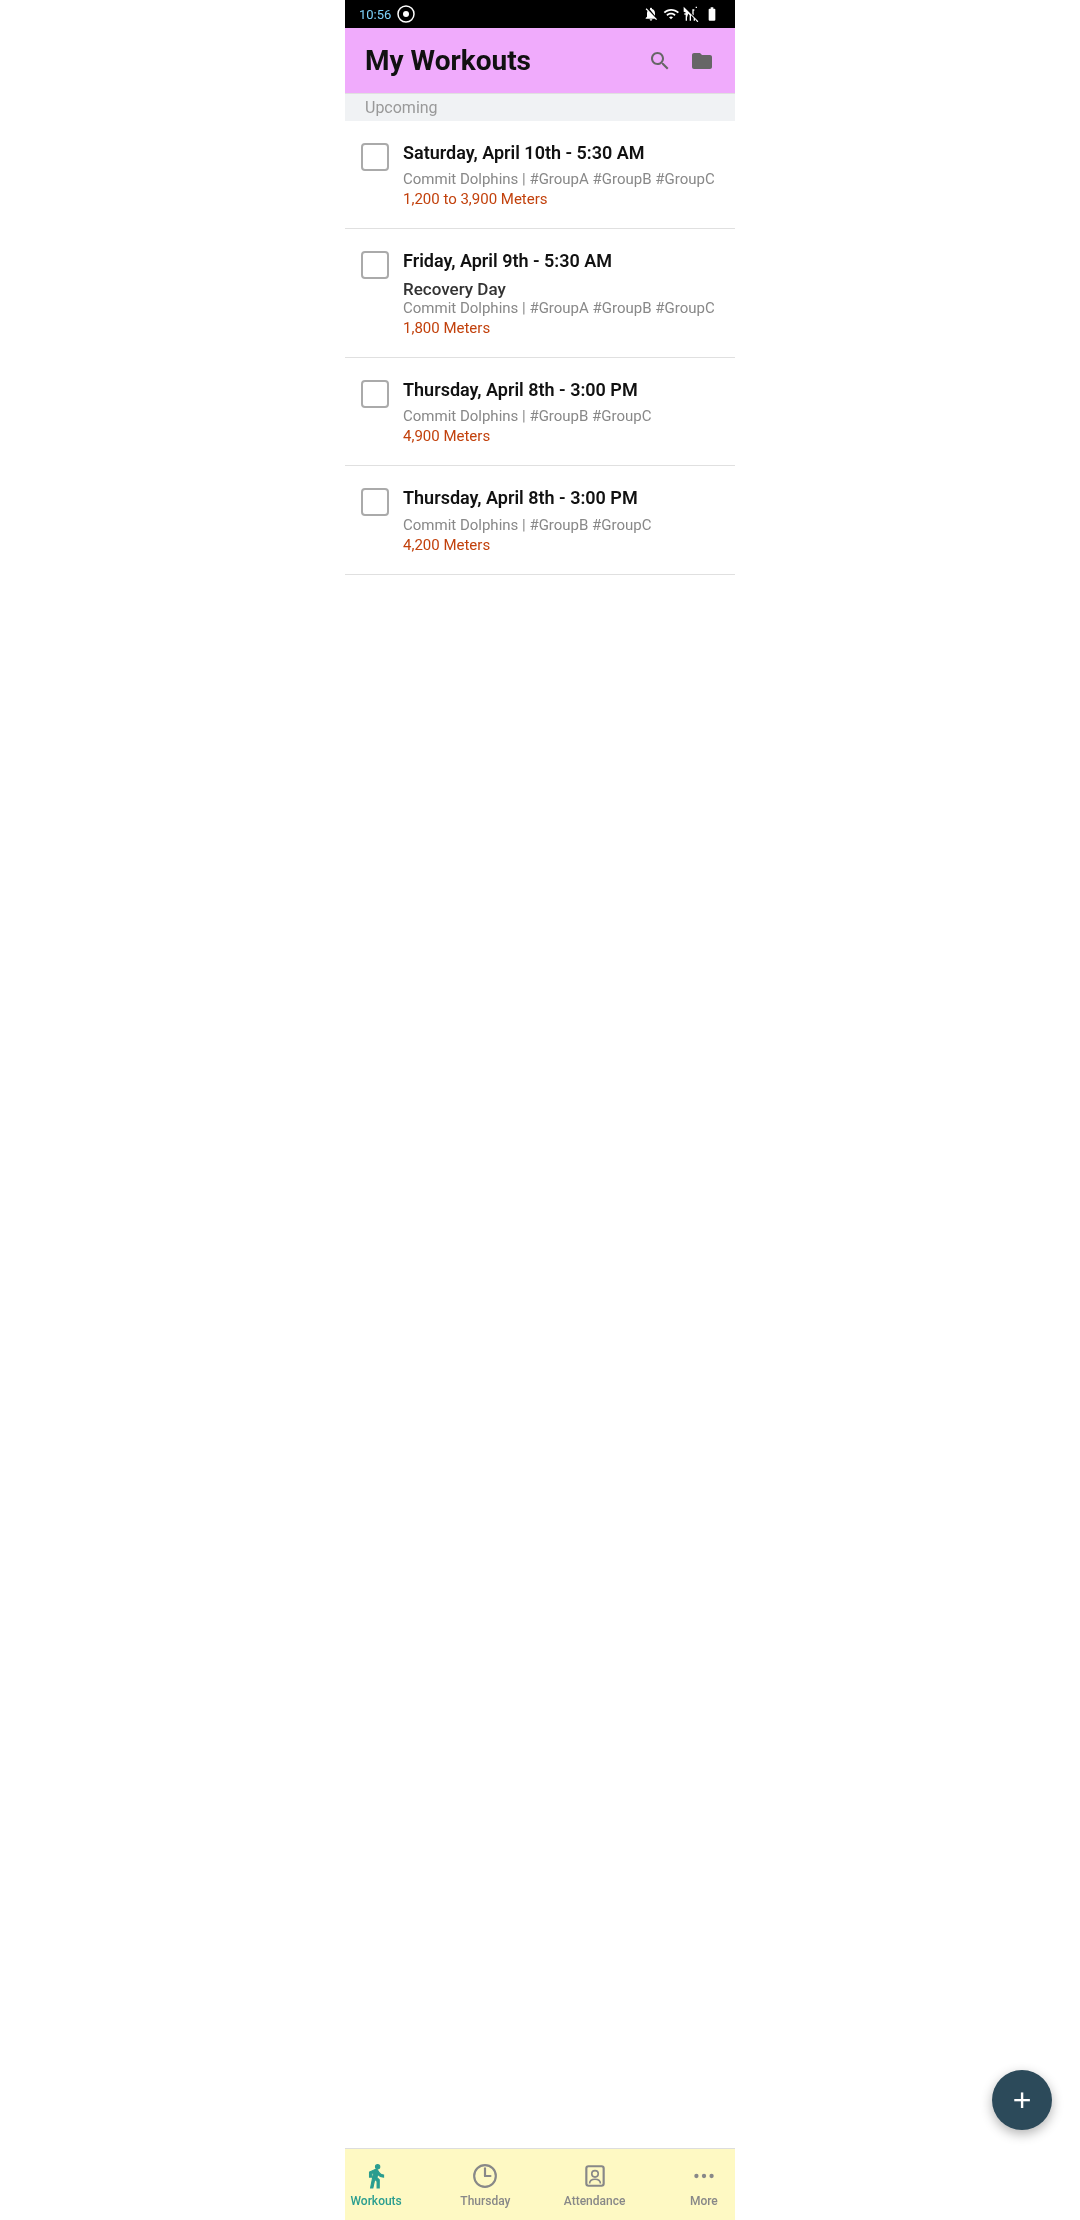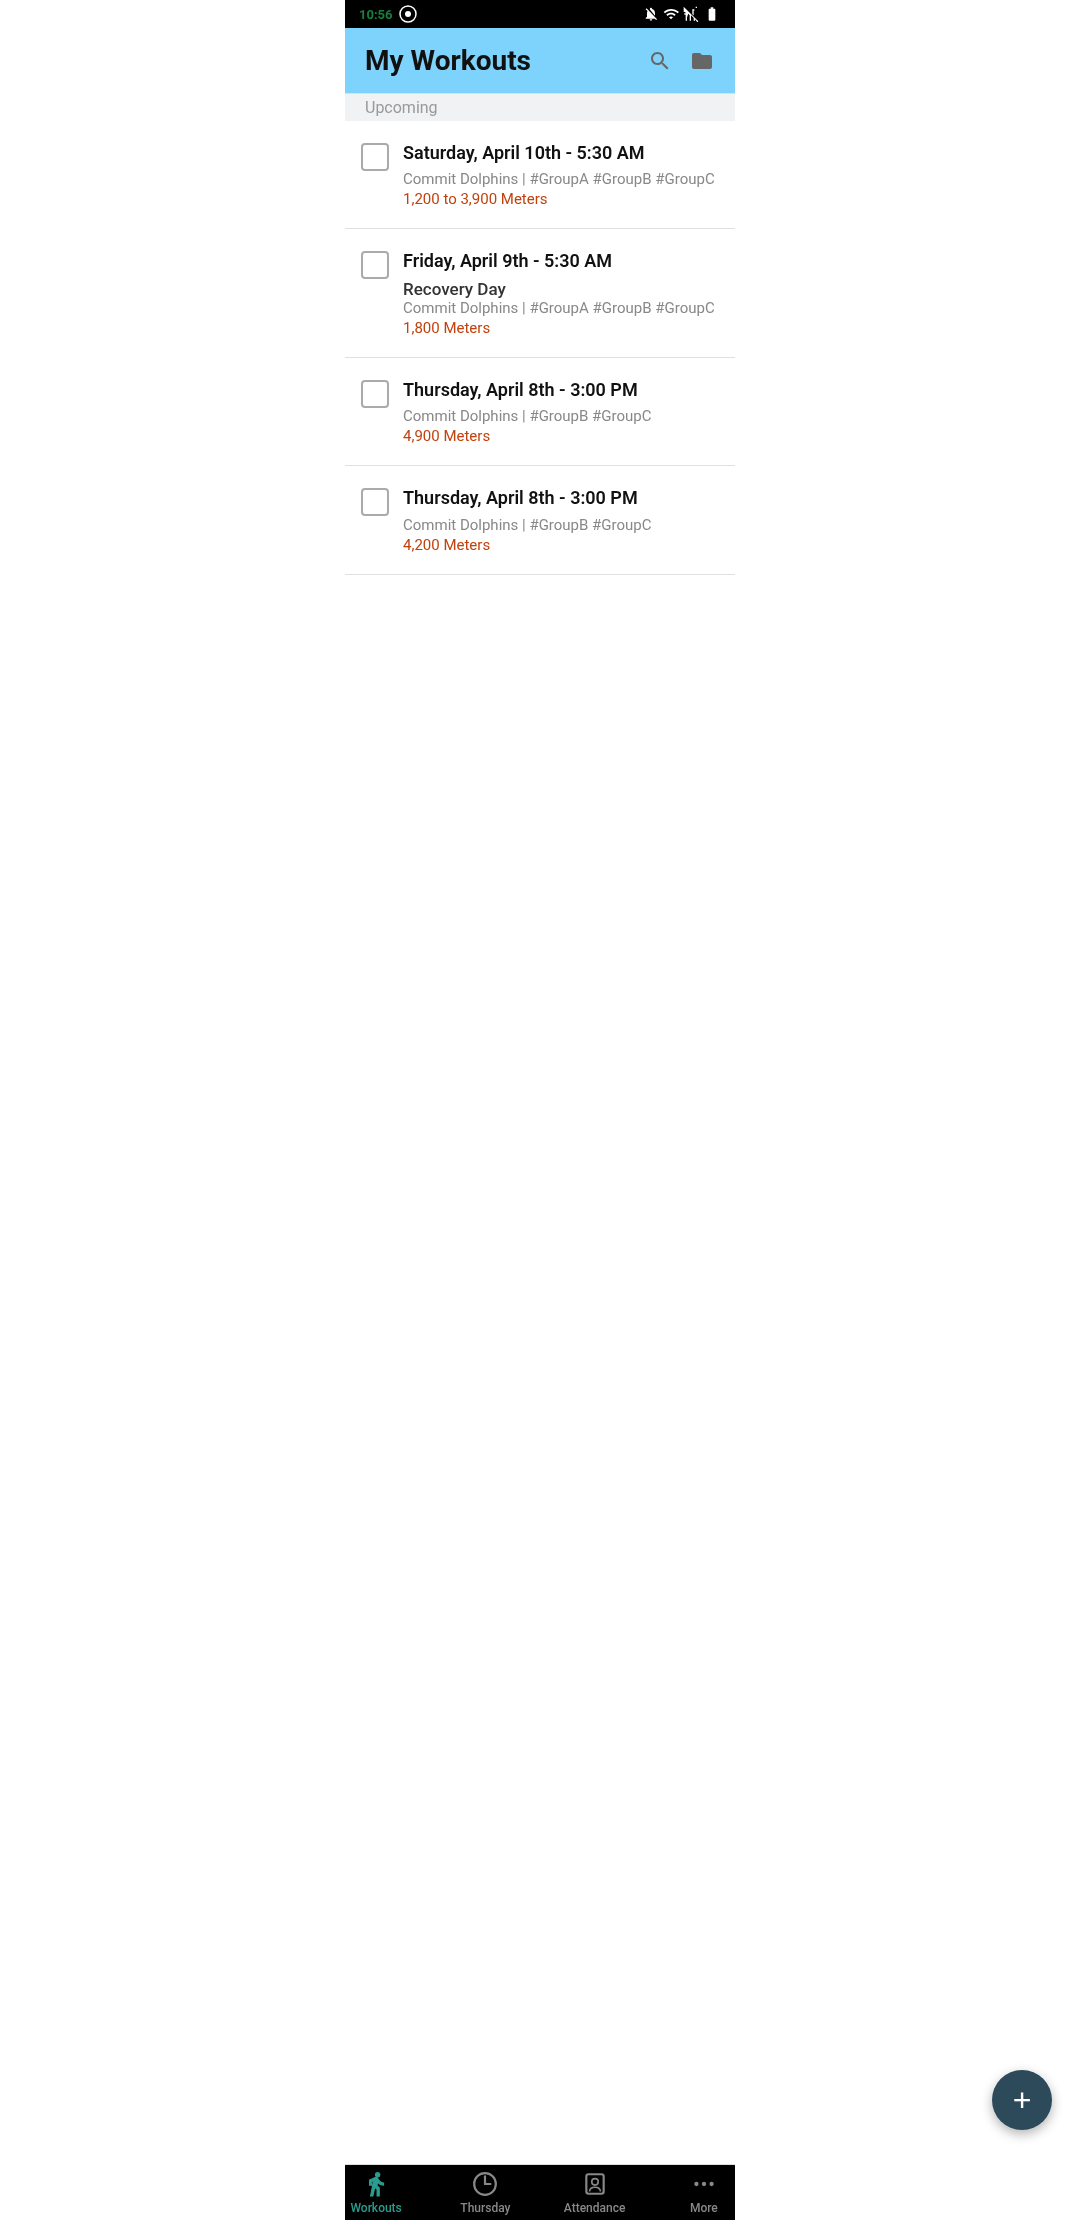--- a/index.html
+++ b/index.html
@@ -11,35 +11,35 @@
       font-family: -apple-system, BlinkMacSystemFont, 'Segoe UI', Roboto, sans-serif;
       background: #fff;
       margin: 0 auto;
       position: relative;
       overflow-x: hidden;
     }
 
     
     .status-bar {
       background: #000;
-      color: #15803d;
+      color: #7dd3fc;
       height: 28px;
       display: flex;
       align-items: center;
       justify-content: space-between;
       padding: 0 14px;
       font-size: 13px;
-      font-weight: 700;
+      font-weight: 400;
     }
     .status-left { display: flex; align-items: center; gap: 6px; }
     .status-right { display: flex; align-items: center; gap: 4px; }
 
     
     .app-header {
-      background: #7dd3fc;
+      background: #f0abfc;
       padding: 16px 20px;
       display: flex;
       align-items: center;
       justify-content: space-between;
       border-bottom: 1px solid #e0e0e0;
     }
     .app-header-title {
       font-size: 28px;
       font-weight: 700;
       color: #111;
@@ -143,25 +143,25 @@
       line-height: 1;
     }
 
     
     .bottom-nav {
       position: fixed;
       bottom: 0;
       left: 50%;
       transform: translateX(-50%);
       width: 390px;
-      background: #000000;
+      background: #fef9c3;
       border-top: 1px solid #ddd;
       display: flex;
       align-items: stretch;
-      height: 56px;
+      height: 72px;
       gap: 47px;
     }
 
     .nav-item {
       flex: 1;
       display: flex;
       flex-direction: column;
       align-items: center;
       justify-content: center;
       gap: 4px;

